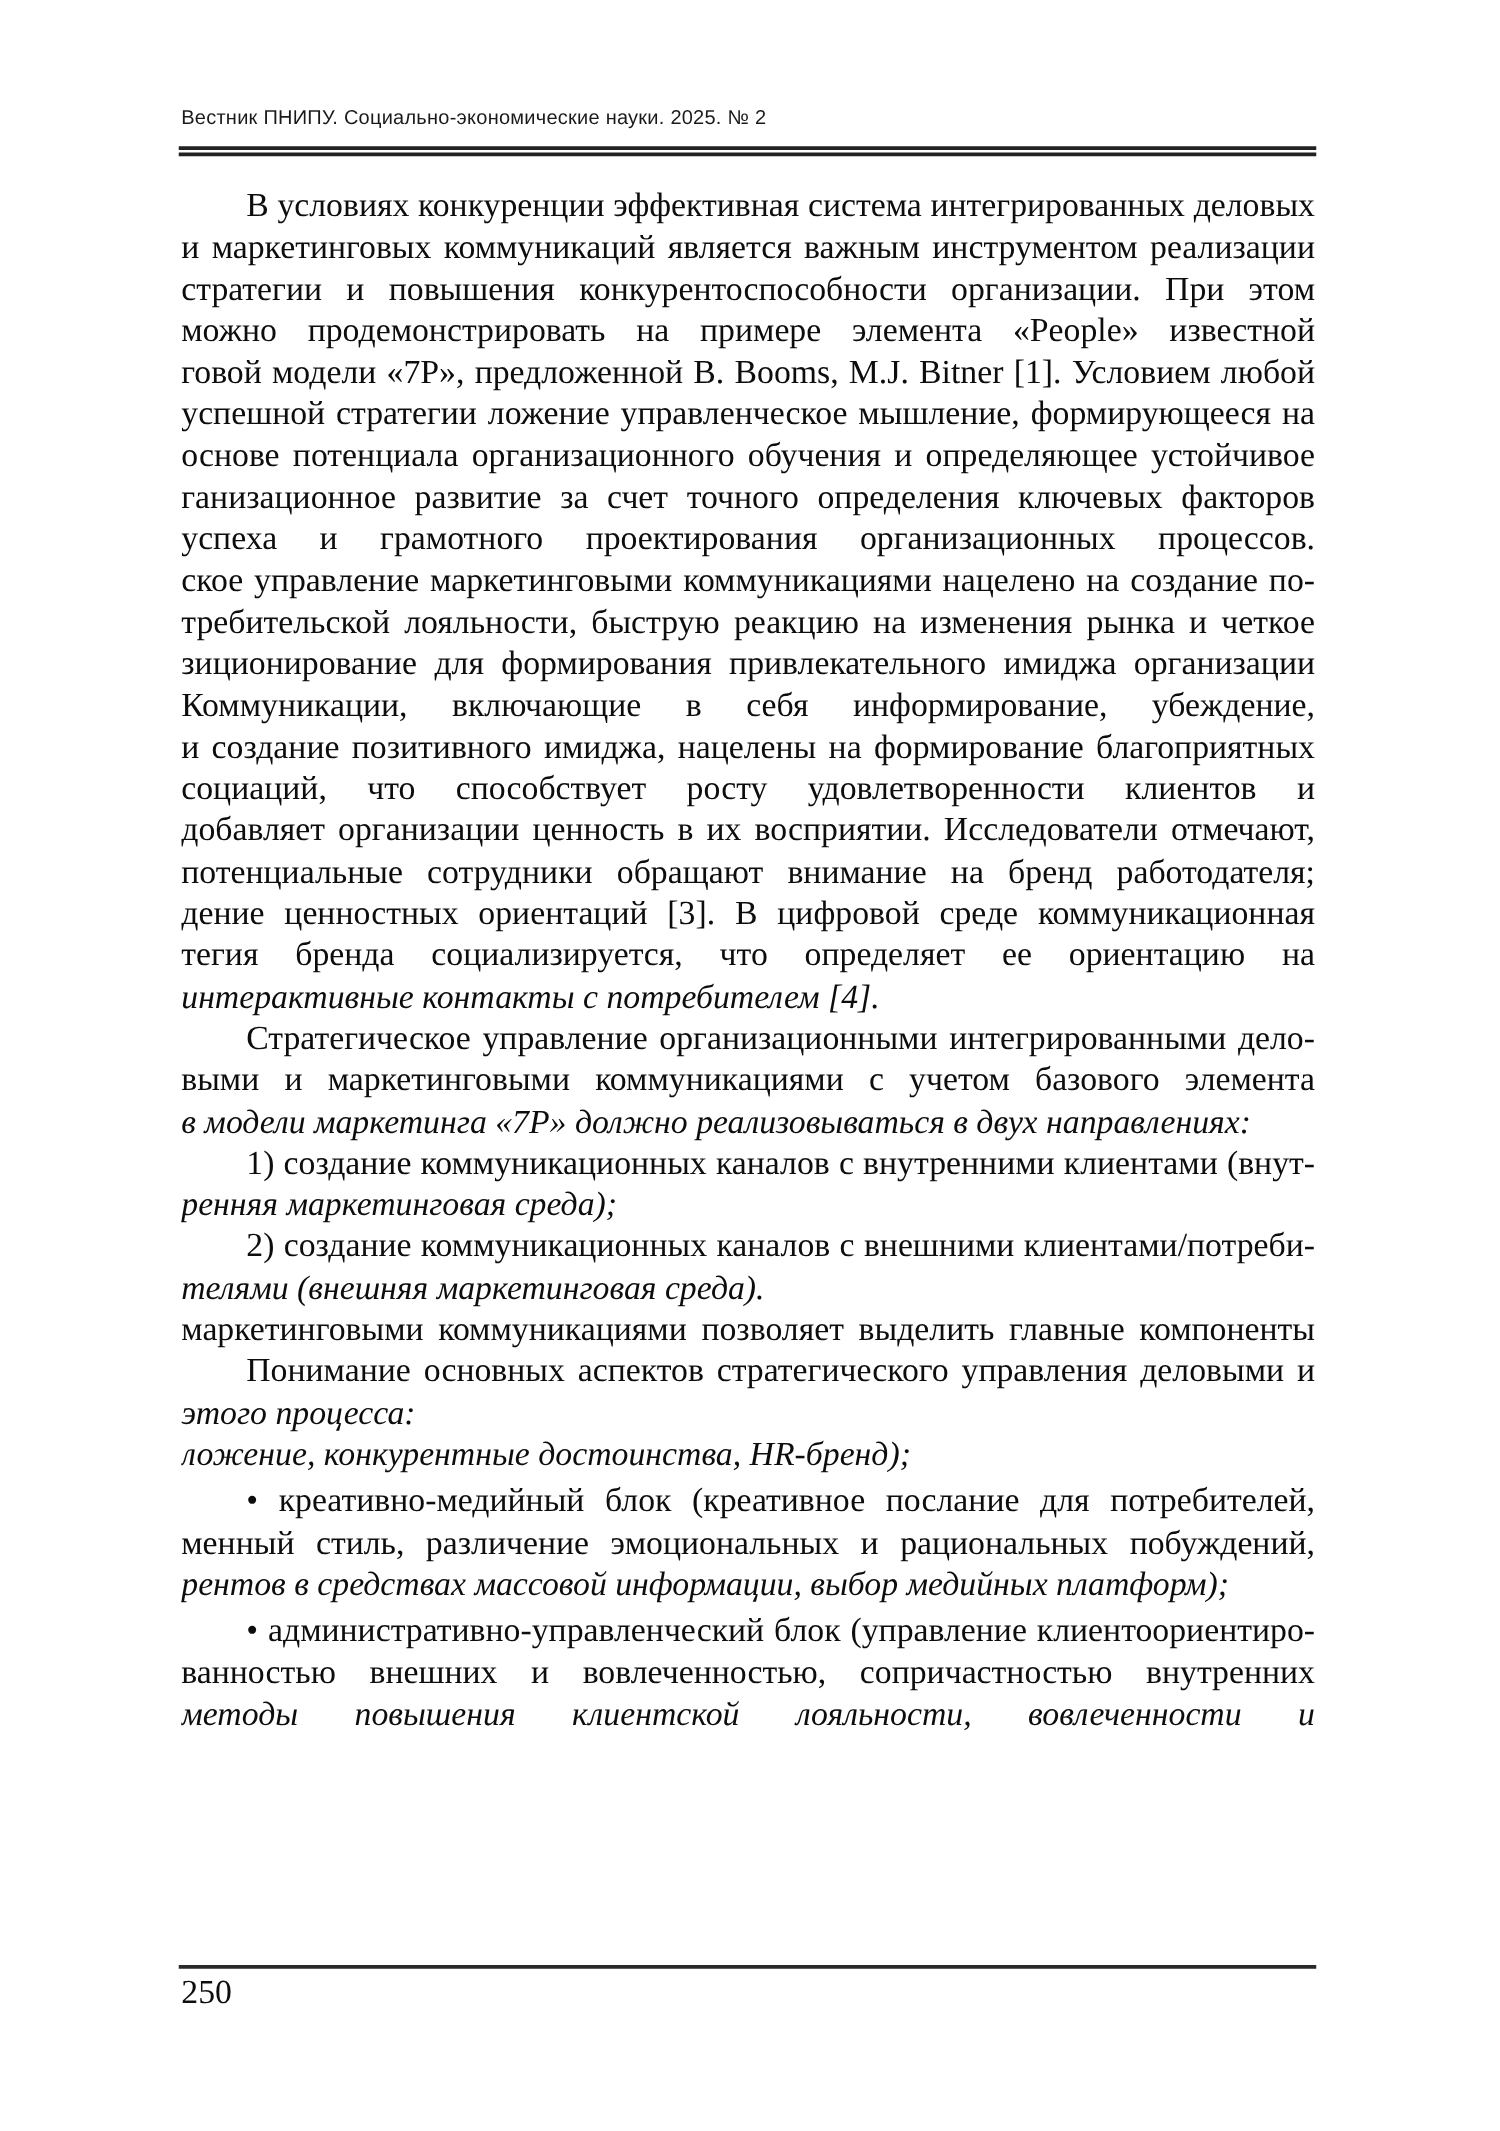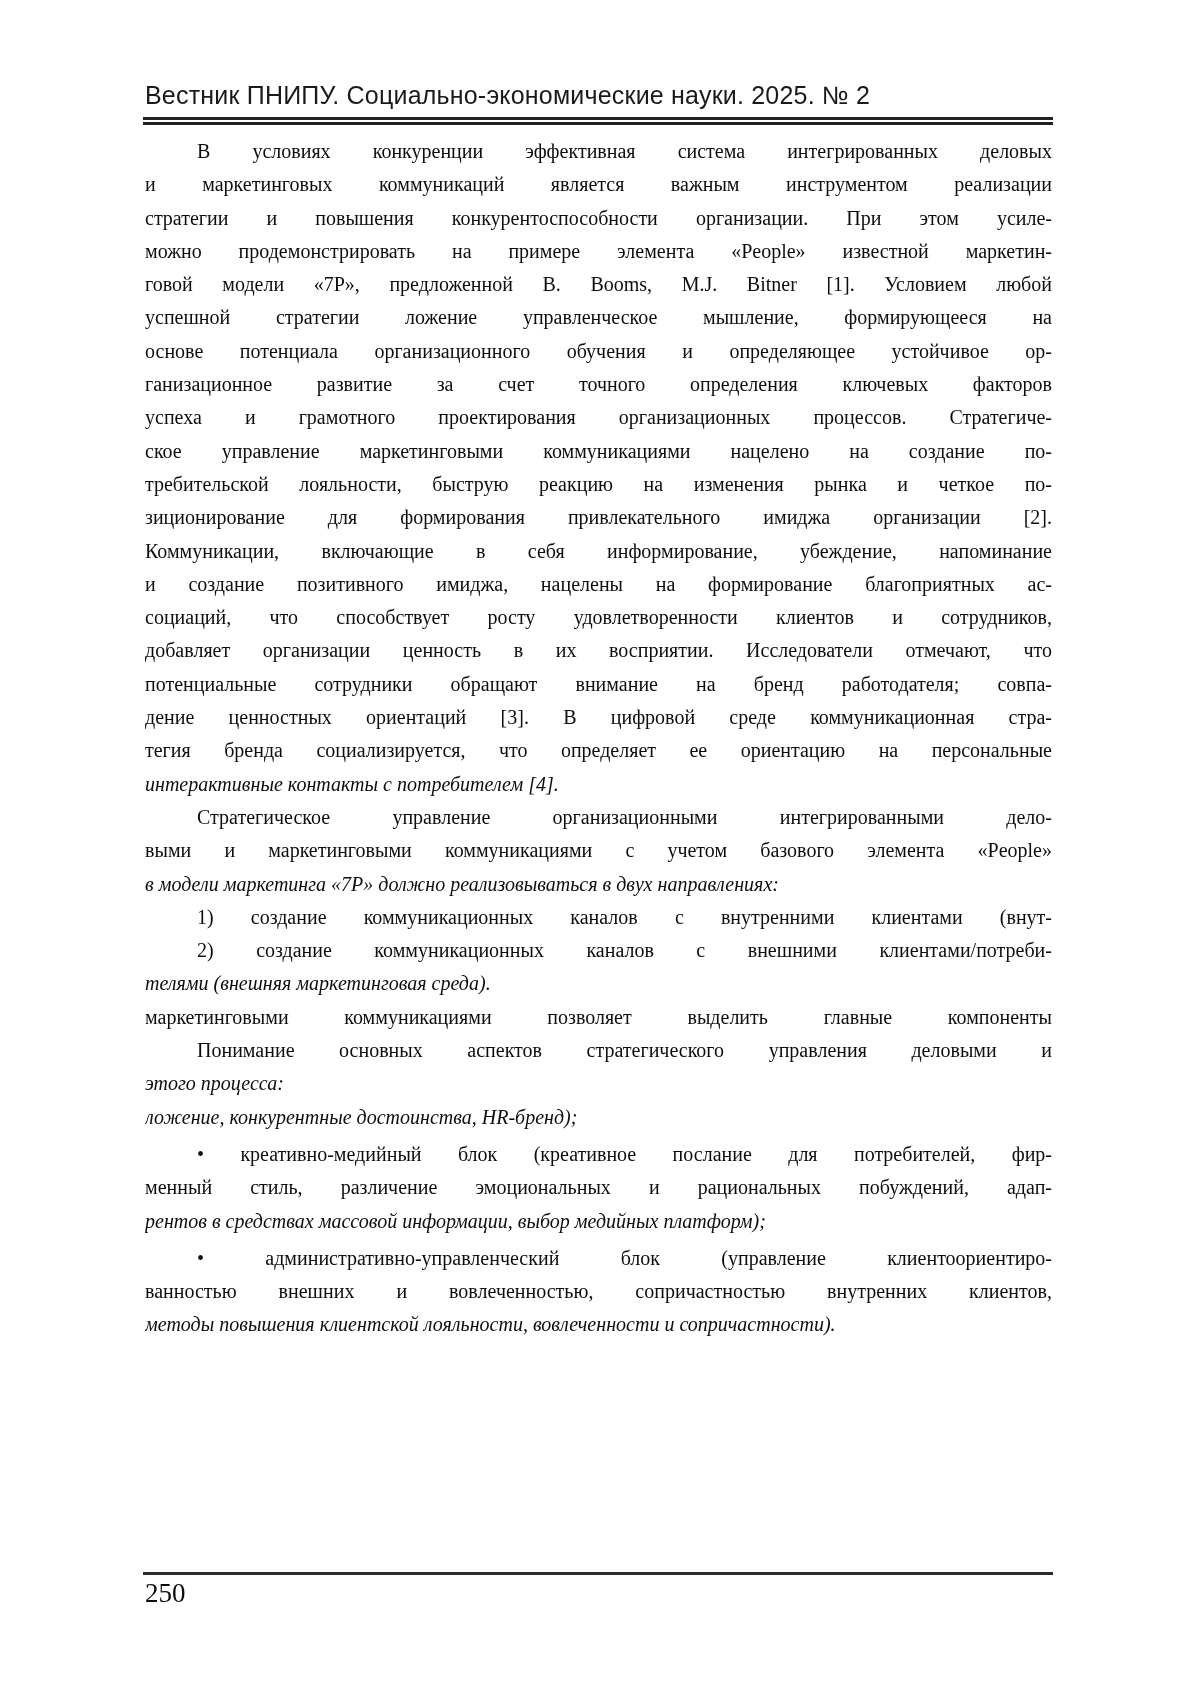--- a/index.html
+++ b/index.html
@@ -15,40 +15,40 @@
     color: #0d0d0d;
     font-family: "Liberation Serif", serif;
     overflow: hidden;
   }
   .running-header {
     position: absolute;
     left: 145px;
     top: 82px;
     width: 908px;
     font-family: "Liberation Sans", sans-serif;
-    font-size: 25px;
+    font-size: 16px;
     line-height: 26px;
     color: #1a1a1a;
     letter-spacing: 0.2px;
   }
   .rule-double {
     position: absolute;
     left: 143px;
     top: 117px;
     width: 910px;
     height: 2px;
     border-top: 3px solid #222222;
     border-bottom: 3px solid #222222;
   }
   .textblock {
     position: absolute;
     left: 145px;
-    top: 135px;
+    top: 148px;
     width: 907px;
-    font-size: 20px;
+    font-size: 27px;
   }
   .ln {
     margin: 0;
     padding: 0;
     height: 33.3px;
     line-height: 33.3px;
     overflow: hidden;
     text-align: justify;
     text-align-last: justify;
   }
@@ -101,20 +101,21 @@
     <p class="ln">потенциальные сотрудники обращают внимание на бренд работодателя; совпа-</p>
     <p class="ln">дение ценностных ориентаций [3]. В цифровой среде коммуникационная стра-</p>
     <p class="ln">тегия бренда социализируется, что определяет ее ориентацию на персональные</p>
     <p class="ln end">интерактивные контакты с потребителем [4].</p>
 
     <p class="ln first">Стратегическое управление организационными интегрированными дело-</p>
     <p class="ln">выми и маркетинговыми коммуникациями с учетом базового элемента «People»</p>
     <p class="ln end">в модели маркетинга «7P» должно реализовываться в двух направлениях:</p>
 
     <p class="ln first">1) создание коммуникационных каналов с внутренними клиентами (внут-</p>
+    <p class="ln end">ренняя маркетинговая среда);</p>
 
     <p class="ln first">2) создание коммуникационных каналов с внешними клиентами/потреби-</p>
     <p class="ln end">телями (внешняя маркетинговая среда).</p>
 
     <p class="ln">маркетинговыми коммуникациями позволяет выделить главные компоненты</p>
     <p class="ln first">Понимание основных аспектов стратегического управления деловыми и</p>
     <p class="ln end">этого процесса:</p>
 
     <p class="ln end">ложение, конкурентные достоинства, HR-бренд);</p>
 

